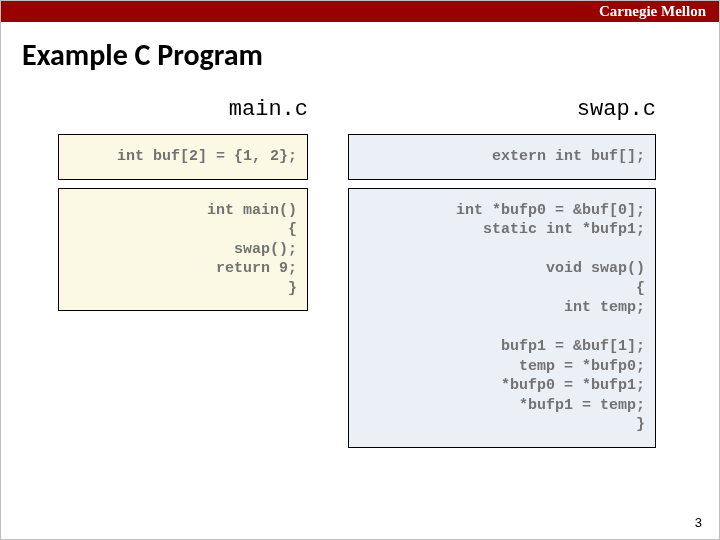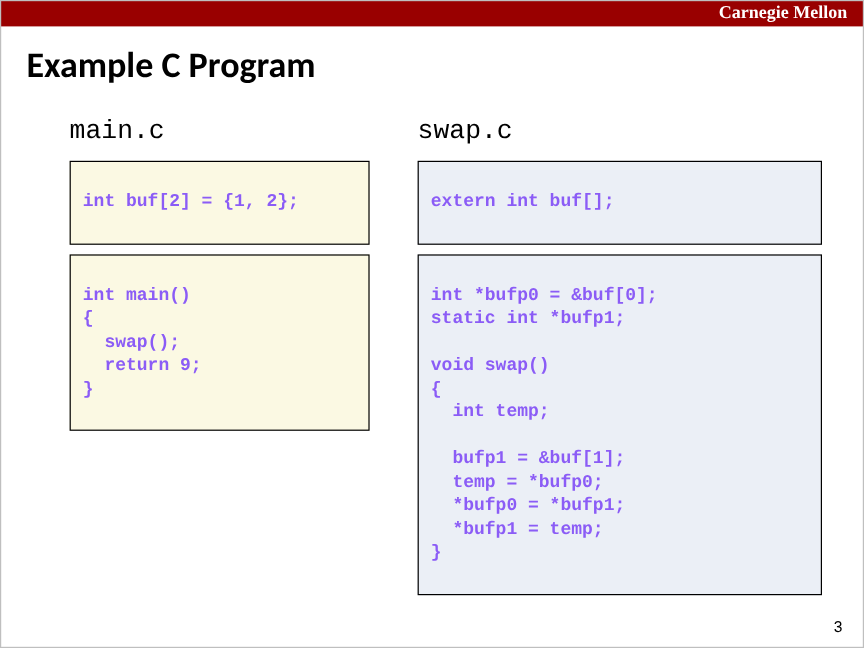--- a/index.html
+++ b/index.html
@@ -30,42 +30,43 @@
     font-family: Calibri, Arial, sans-serif;
     font-size: 30px;
     font-weight: bold;
     color: #000000;
     margin: 14px 0 24px 22px;
   }
   .columns {
     display: flex;
     gap: 40px;
     padding: 0 0 0 58px;
+    text-align: right;
   }
   .col {
     display: flex;
     flex-direction: column;
     gap: 8px;
   }
   .col-left { width: 250px; }
-  .col-right { width: 337px; }
+  .col-right { width: 308px; }
   .file-label {
     font-family: "Courier New", monospace;
     font-size: 22px;
     font-weight: normal;
     color: #000000;
     margin-bottom: 4px;
   }
   .code-box {
     border: 1px solid #000000;
-    padding: 24px 10px;
+    padding: 12px 10px;
     font-family: "Courier New", monospace;
     font-size: 15px;
     font-weight: bold;
-    color: #8b5cf6;
+    color: #737373;
     white-space: pre;
     line-height: 1.3;
   }
   .bg-yellow { background: #fbf9e3; }
   .bg-blue { background: #ebeff6; }
   .page-num {
     position: absolute;
     bottom: 10px;
     right: 18px;
     font-size: 13px;

